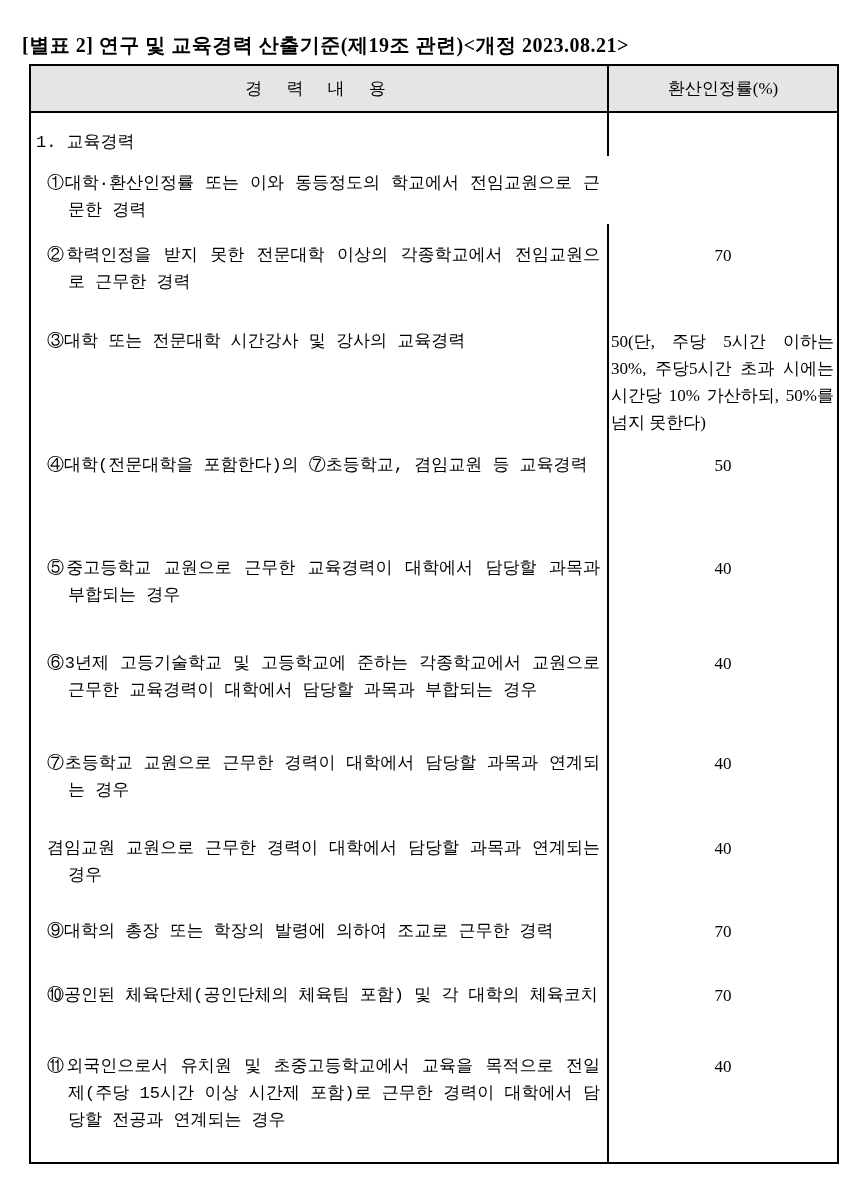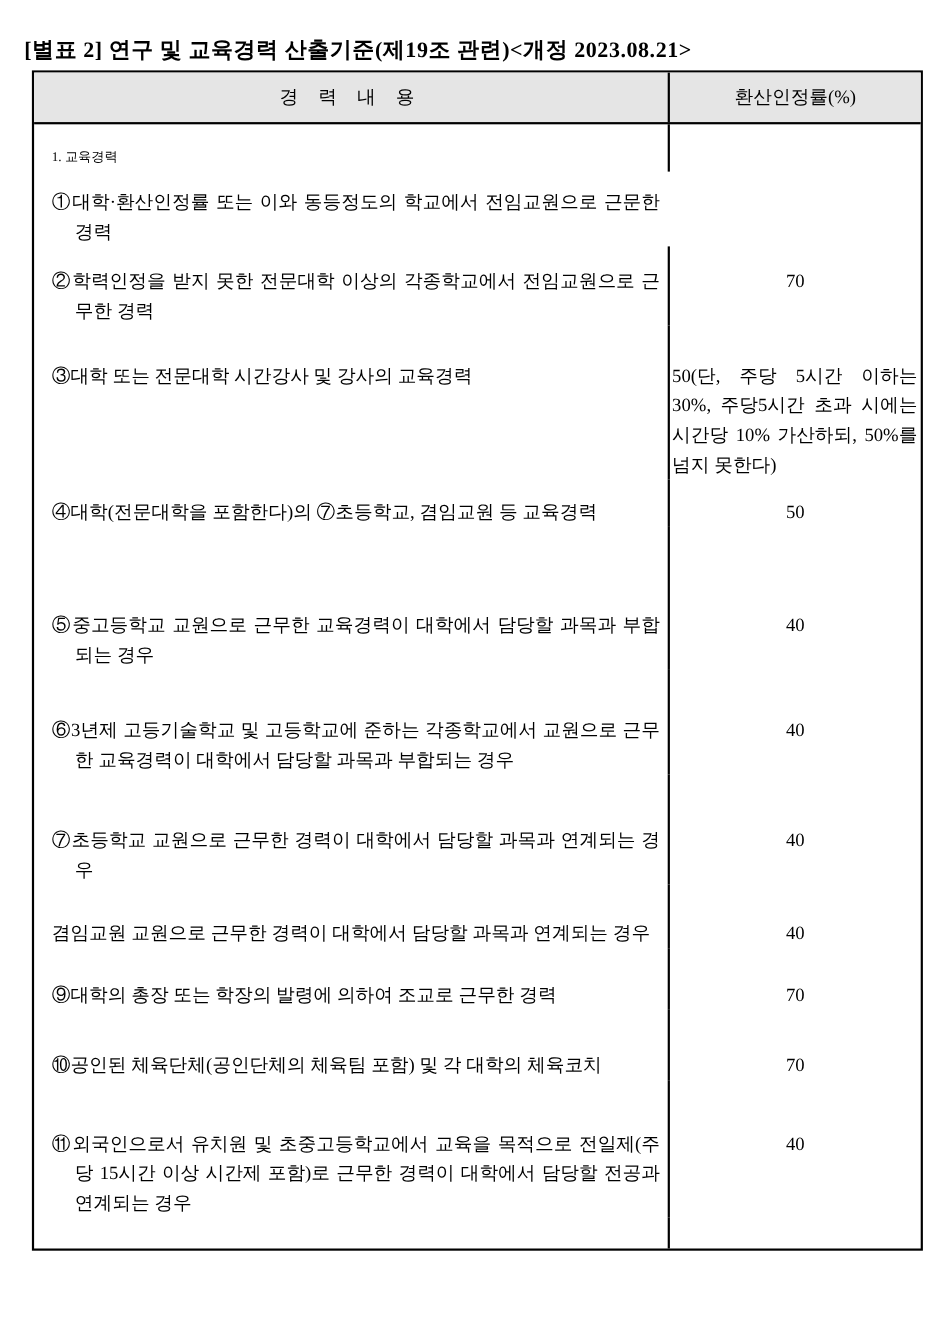--- a/index.html
+++ b/index.html
@@ -10,29 +10,29 @@
   }
   .title{
     position:absolute;top:32px;left:22px;margin:0;
     font-size:20px;font-weight:bold;letter-spacing:.5px;white-space:nowrap;
   }
   .table{
     position:absolute;top:64px;left:29px;width:810px;
     border:2px solid #000;box-sizing:border-box;background:#fff;
   }
   .row{display:flex;align-items:stretch;}
-  .cl{width:576px;box-sizing:border-box;padding-left:5px;padding-right:7px;}
+  .cl{width:576px;box-sizing:border-box;padding-left:5px;padding-right:7px;font-family:Liberation Mono, monospace;}
   .cr{flex:1;border-left:2px solid #000;box-sizing:border-box;text-align:center;}
   .header{background:#e5e5e5;border-bottom:2px solid #000;}
   .header .cl,.header .cr{
     height:45px;display:flex;align-items:center;justify-content:center;
     font-size:17px;padding:0;
   }
   .header .cl{letter-spacing:7px;}
-  .sec{display:block;font-size:12px;line-height:27px;margin-left:11px;}
+  .sec{display:block;font-size:17px;line-height:27px;}
   .item{
     display:block;font-size:17px;line-height:27px;
     padding-left:32px;text-indent:-21px;
     text-align:justify;word-break:normal;
   }
   .rate{display:block;font-size:17px;line-height:27px;}
   .rate-long{text-align:justify;padding-left:2px;padding-right:3px;}
   
   .g14>div{padding-top:14px}.g16>div{padding-top:16px}.g18>div{padding-top:18px}
   .g29>div{padding-top:29px}.g31>div{padding-top:31px}.g32>div{padding-top:32px}

